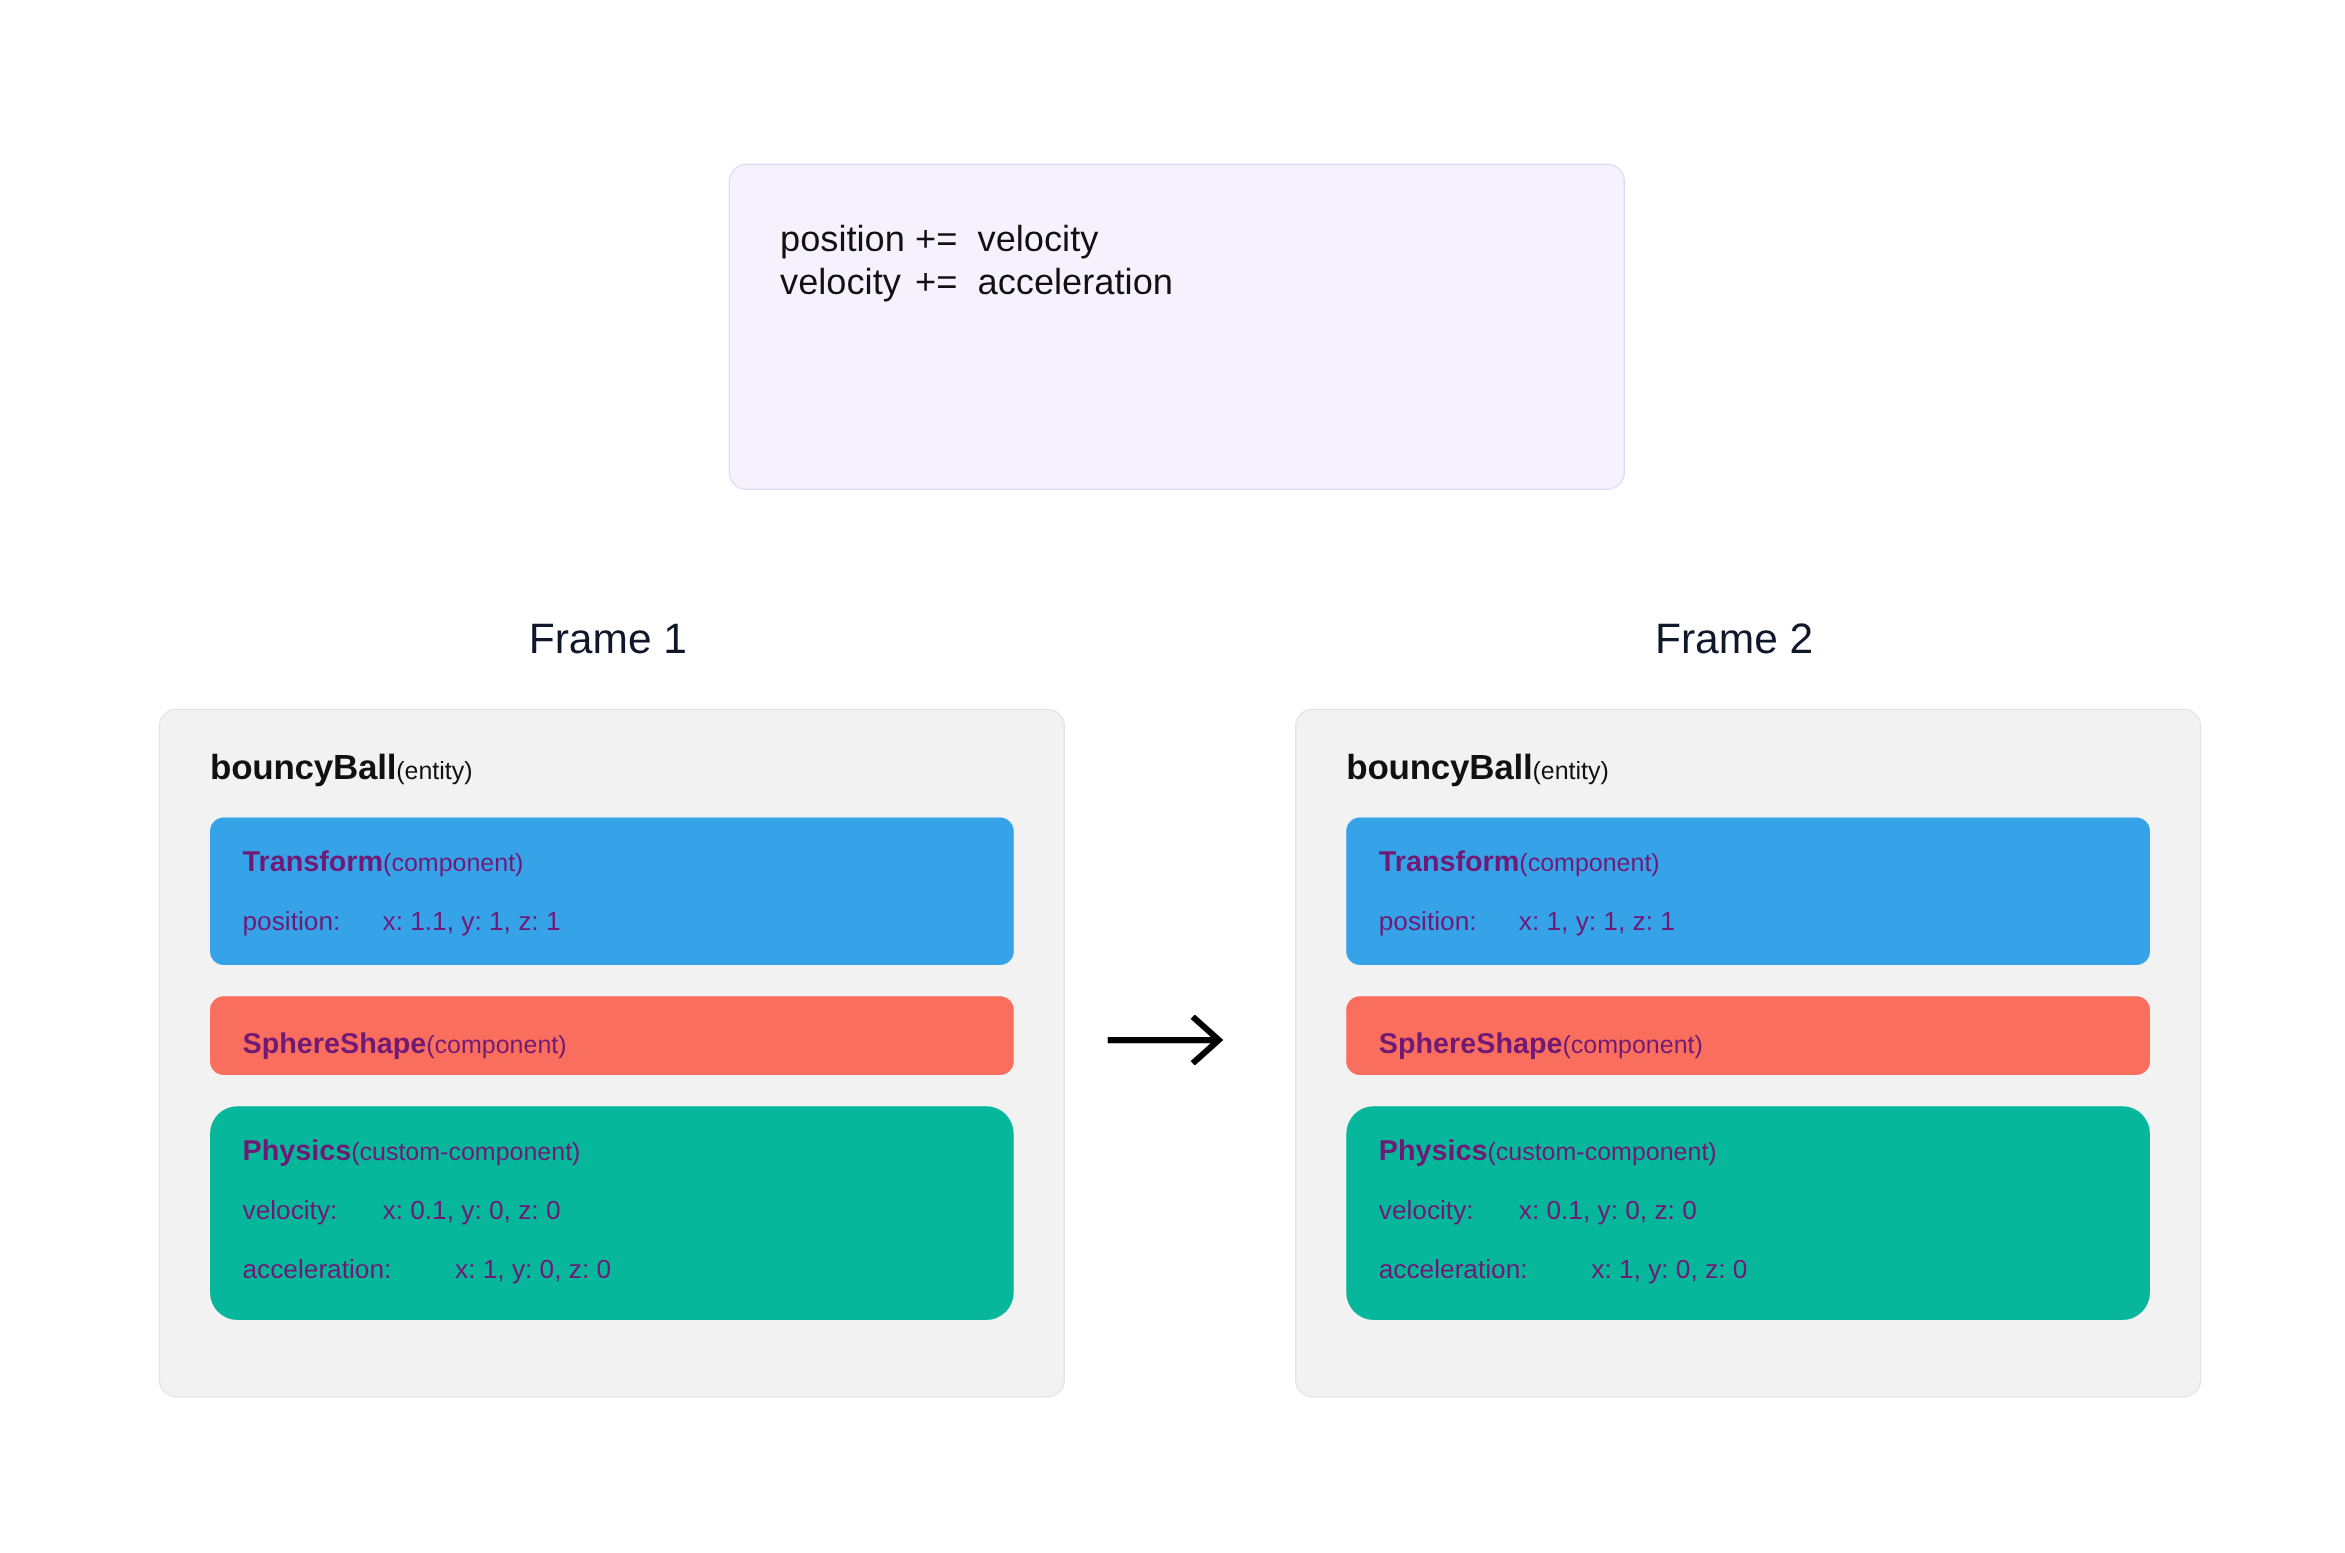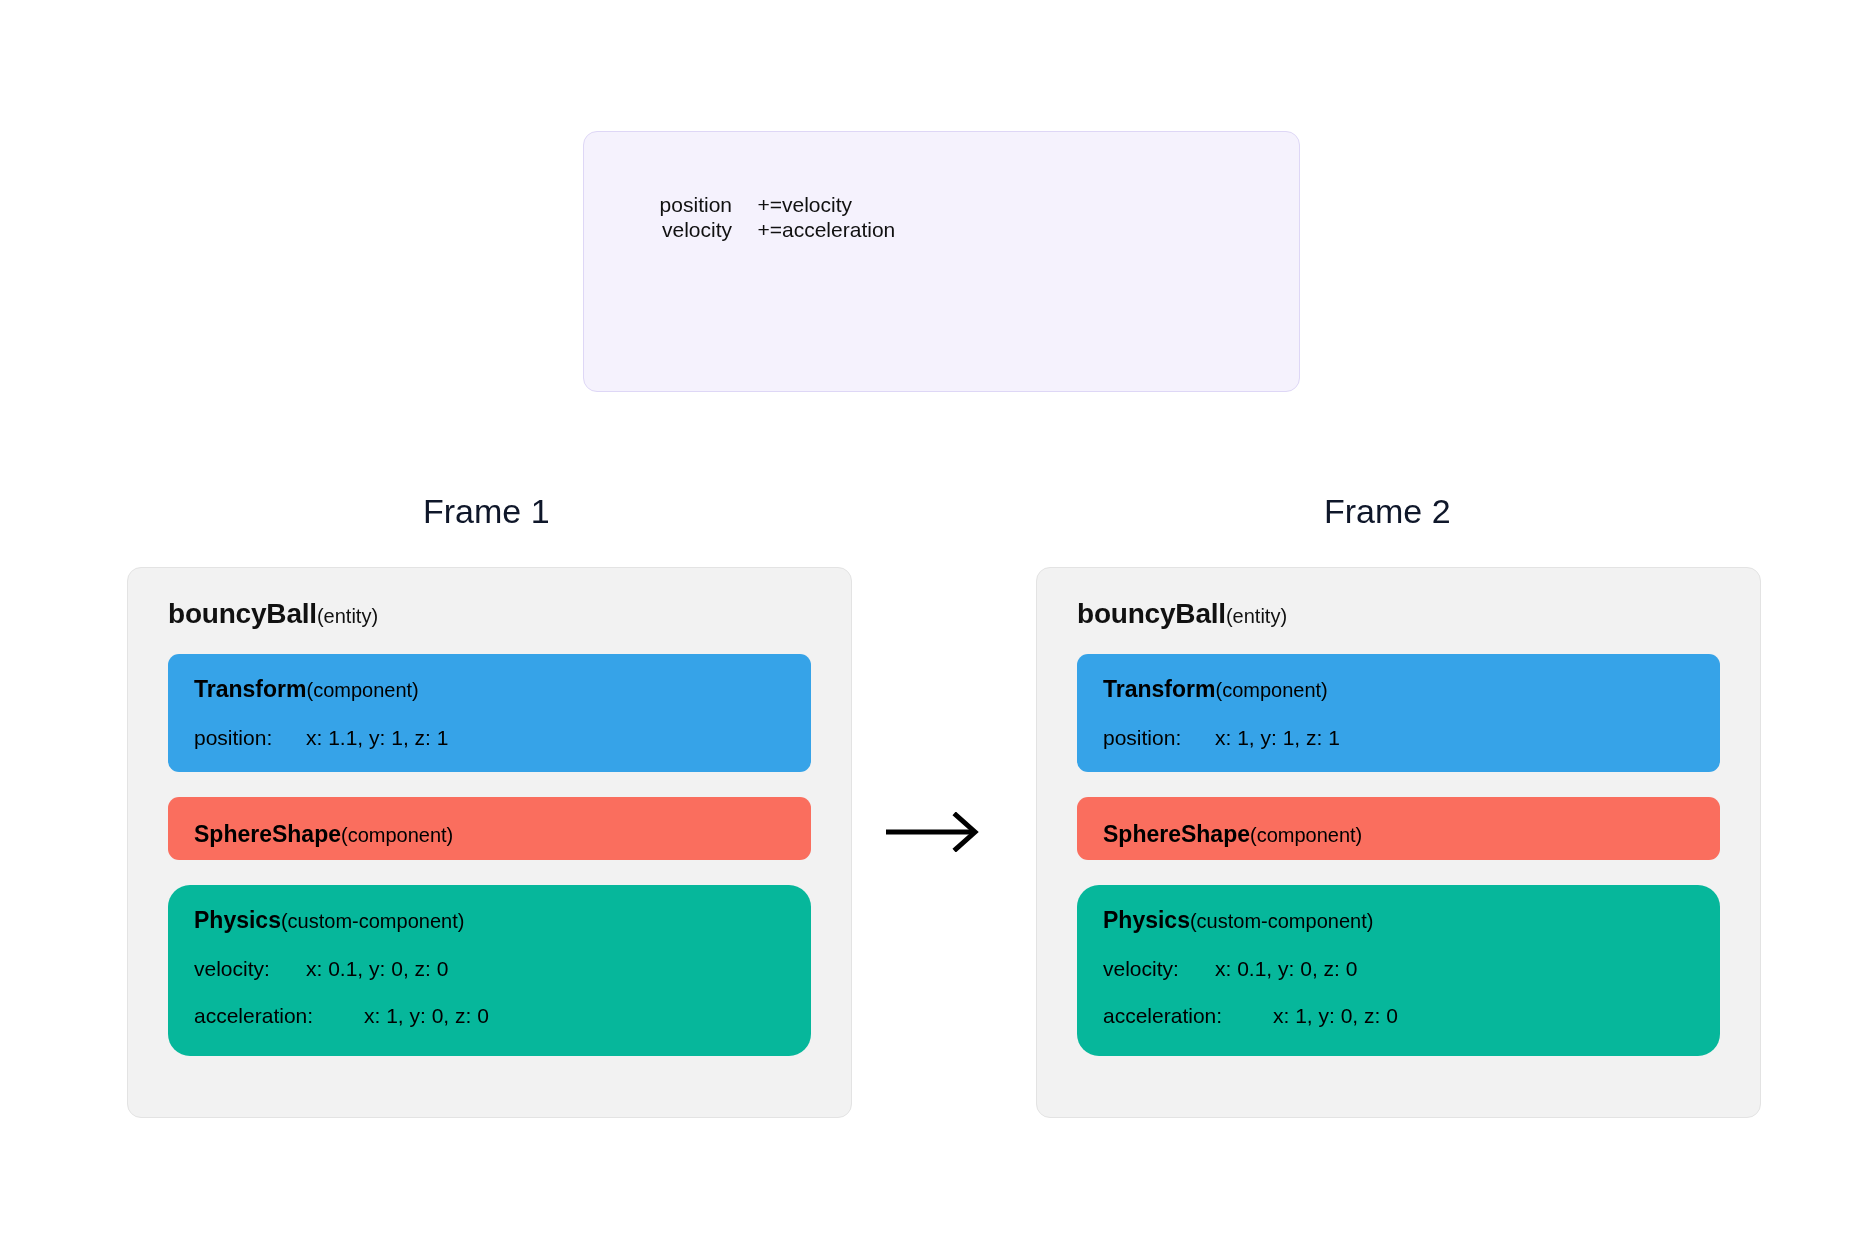--- a/index.html
+++ b/index.html
@@ -46,24 +46,23 @@
     font-size: 24px;
     font-weight: bold;
     line-height: 1;
     white-space: nowrap;
   }
   .sys-method .paren {
     font-size: 20px;
     font-weight: normal;
   }
   .sys-code {
-    margin-top: 23px;
-    font-size: 21px;
+    margin-top: 5px;
+    font-size: 29px;
     line-height: 1.18;
-    text-align: right;
   }
   .code-row {
     display: flex;
     white-space: nowrap;
   }
   .code-lhs { display: inline-block; width: 108px; }
   .code-op  { display: inline-block; width: 50px; }
   .code-rhs { display: inline-block; }
 
   
@@ -102,21 +101,21 @@
   }
   .entity-title .paren {
     font-size: 20px;
     font-weight: normal;
     letter-spacing: 0;
   }
 
   
   .component {
     border-radius: 11px;
-    color: #000000;
+    color: #701a75;
     box-sizing: border-box;
     padding: 24px 26px;
     margin-bottom: 25px;
   }
   .component:last-child { margin-bottom: 12px; border-radius: 22px; }
 
   .comp-title {
     font-size: 23px;
     font-weight: bold;
     line-height: 1;

